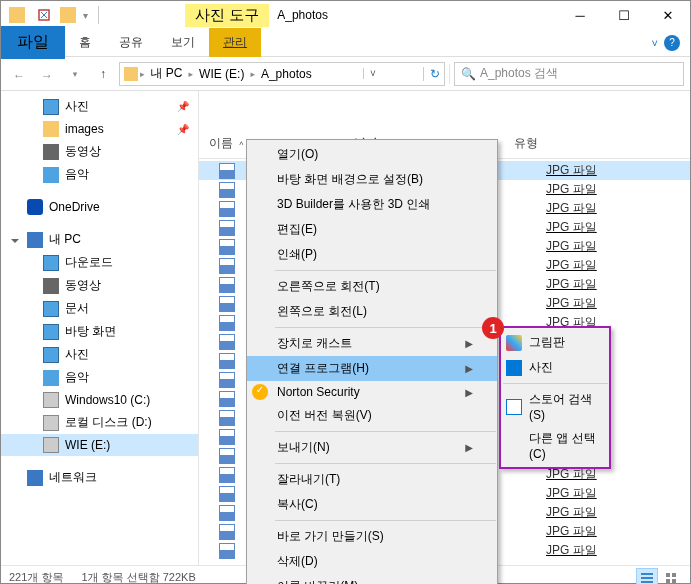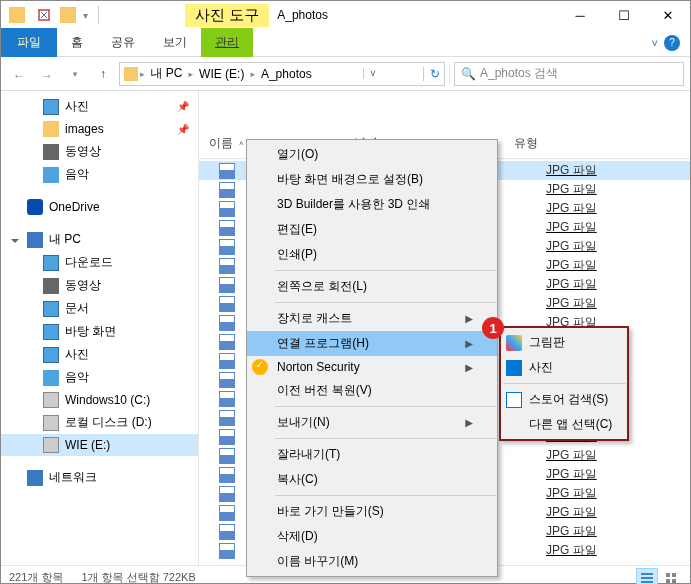--- a/index.html
+++ b/index.html
@@ -14,23 +14,23 @@
 .qat-btn { width: 22px; height: 22px; display: flex; align-items: center; justify-content: center; }
 .title-sep { width: 1px; height: 18px; background: #ccc; margin: 0 6px; }
 .titlebar-tabs { display: flex; align-items: flex-end; margin-left: 80px; }
 .contextual-tab { background: #fff27e; padding: 2px 10px; font-size: 15px; }
 .title-text { margin-left: 8px; font-size: 12px; }
 .win-controls { margin-left: auto; display: flex; }
 .win-btn { width: 44px; height: 28px; display: flex; align-items: center; justify-content: center; font-size: 13px; }
 
 
 .ribbon { height: 28px; display: flex; align-items: center; border-bottom: 1px solid #ddd; }
-.ribbon-file { background: #1979ca; color: #fef9c3; padding: 6px 16px; font-size: 12px; }
+.ribbon-file { background: #1979ca; color: #000000; padding: 6px 16px; font-size: 16px; }
 .ribbon-tab { padding: 6px 14px; font-size: 12px; color: #333; }
-.ribbon-tab.contextual { background: #84cc16; text-decoration: underline; }
+.ribbon-tab.contextual { background: #eab308; text-decoration: underline; }
 .ribbon-right { margin-left: auto; display: flex; align-items: center; gap: 6px; padding-right: 10px; color: #1979ca; }
 .help-icon { width: 16px; height: 16px; background: #1979ca; border-radius: 50%; color: #fff; display: flex; align-items: center; justify-content: center; font-size: 10px; }
 
 
 .navbar { height: 34px; display: flex; align-items: center; padding: 0 6px; gap: 4px; border-bottom: 1px solid #ddd; }
 .nav-btn { width: 24px; height: 24px; display: flex; align-items: center; justify-content: center; color: #888; }
 .nav-btn.enabled { color: #333; }
 .breadcrumb { flex: 1; border: 1px solid #ccc; height: 24px; display: flex; align-items: center; padding: 0 4px; }
 .bc-seg { padding: 0 4px; display: flex; align-items: center; gap: 2px; }
 .bc-sep { color: #888; font-size: 9px; padding: 0 2px; }
@@ -75,21 +75,21 @@
 
 
 .ctxmenu { position: absolute; background: #f0f0f0; border: 1px solid #a0a0a0; box-shadow: 3px 3px 4px rgba(0,0,0,.25); font-size: 12px; padding: 2px 0; z-index: 10; }
 .ctxmenu.main { left: 245px; top: 138px; width: 252px; }
 .ctxitem { padding: 4px 24px 4px 30px; display: flex; align-items: center; position: relative; }
 .ctxitem.hl { background: #90c8f6; }
 .ctxitem .sub-arrow { margin-left: auto; font-size: 10px; color: #555; }
 .ctxsep { height: 1px; background: #d0d0d0; margin: 3px 1px 3px 28px; }
 .ctx-icon { position: absolute; left: 5px; width: 16px; height: 16px; }
 
-.ctxmenu.sub { left: 498px; top: 325px; width: 130px; border: 2px solid #7f1d1d; }
+.ctxmenu.sub { left: 498px; top: 325px; width: 112px; border: 2px solid #a21caf; }
 .ctxitem.sub { padding: 4px 10px 4px 28px; }
 .ctxsep.sub { margin-left: 2px; }
 
 
 .badge { position: absolute; left: 481px; top: 316px; width: 22px; height: 22px; background: #e02424; border-radius: 50%; color: #fff; display: flex; align-items: center; justify-content: center; font-weight: bold; font-size: 13px; z-index: 20; }
 
 
 .ic-folder { background: #f7c96b; }
 .ic-img { background: linear-gradient(#4fa3e0,#4fa3e0); border: 1px solid #2c6aa0; }
 .ic-vid { background: #666; }
@@ -417,20 +417,23 @@
         <span>3D Builder를 사용한 3D 인쇄</span>
       </div>
       <div class="ctxitem">
         <span>편집(E)</span>
       </div>
       <div class="ctxitem">
         <span>인쇄(P)</span>
       </div>
       <div class="ctxsep"></div>
       <div class="ctxitem">
+        <span>오른쪽으로 회전(T)</span>
+      </div>
+      <div class="ctxitem">
         <span>왼쪽으로 회전(L)</span>
       </div>
       <div class="ctxsep"></div>
       <div class="ctxitem">
         <span>장치로 캐스트</span>
         <span class="sub-arrow">▶</span>
       </div>
       <div class="ctxitem hl">
         <span>연결 프로그램(H)</span>
         <span class="sub-arrow">▶</span>

